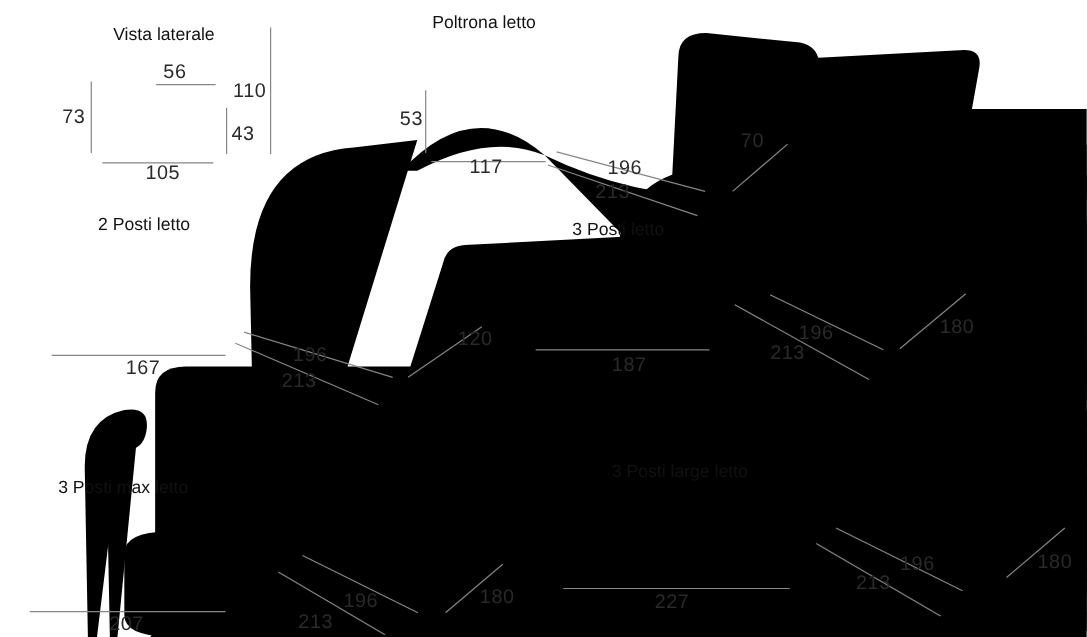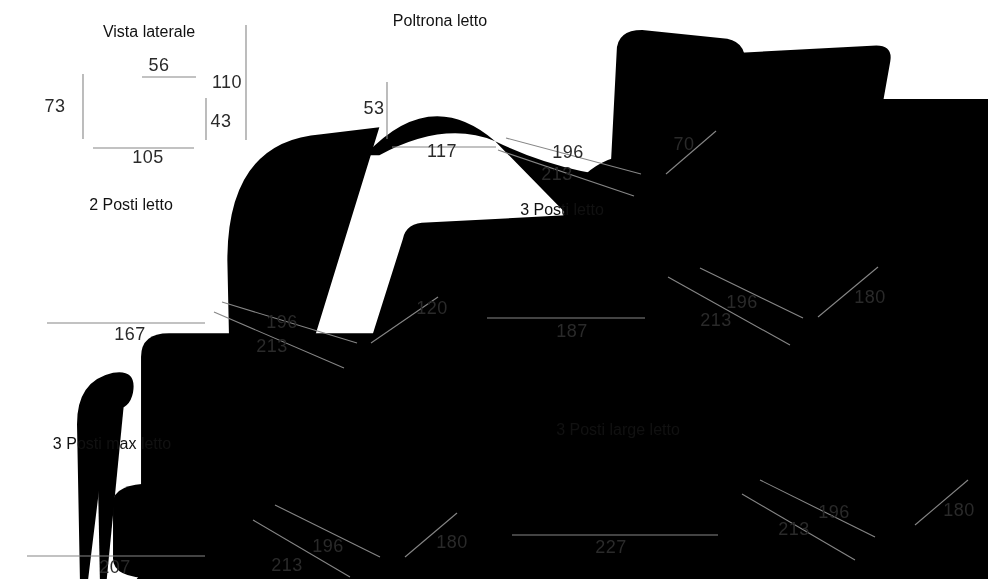--- a/index.html
+++ b/index.html
@@ -161,30 +161,30 @@
   </svg>
 
   <div class="lbl title" style="left:149px;top:32px">Vista laterale</div>
   <div class="lbl title" style="left:440px;top:21px">Poltrona letto</div>
   <div class="lbl title" style="left:131px;top:205px">2 Posti letto</div>
   <div class="lbl title" style="left:562px;top:210px">3 Posti letto</div>
   <div class="lbl title" style="left:112px;top:444px">3 Posti max letto</div>
   <div class="lbl title" style="left:618px;top:430px">3 Posti large letto</div>
 
   <div class="lbl dim" style="left:159px;top:65px">56</div>
-  <div class="lbl dim" style="left:55px;top:106px">73</div>
+  <div class="lbl dim" style="left:67px;top:106px">73</div>
   <div class="lbl dim" style="left:148px;top:157px">105</div>
   <div class="lbl dim" style="left:221px;top:121px">43</div>
   <div class="lbl dim" style="left:227px;top:82px">110</div>
 
   <div class="lbl dim" style="left:374px;top:108px">53</div>
   <div class="lbl dim" style="left:442px;top:151px">117</div>
   <div class="lbl dim" style="left:568px;top:152px">196</div>
   <div class="lbl dim" style="left:557px;top:174px">213</div>
-  <div class="lbl dim" style="left:684px;top:144px">70</div>
+  <div class="lbl dim" style="left:684px;top:128px">70</div>
 
   <div class="lbl dim" style="left:130px;top:334px">167</div>
   <div class="lbl dim" style="left:282px;top:322px">196</div>
   <div class="lbl dim" style="left:272px;top:346px">213</div>
   <div class="lbl dim" style="left:432px;top:308px">120</div>
 
   <div class="lbl dim" style="left:572px;top:331px">187</div>
   <div class="lbl dim" style="left:742px;top:302px">196</div>
   <div class="lbl dim" style="left:716px;top:320px">213</div>
   <div class="lbl dim" style="left:870px;top:297px">180</div>

